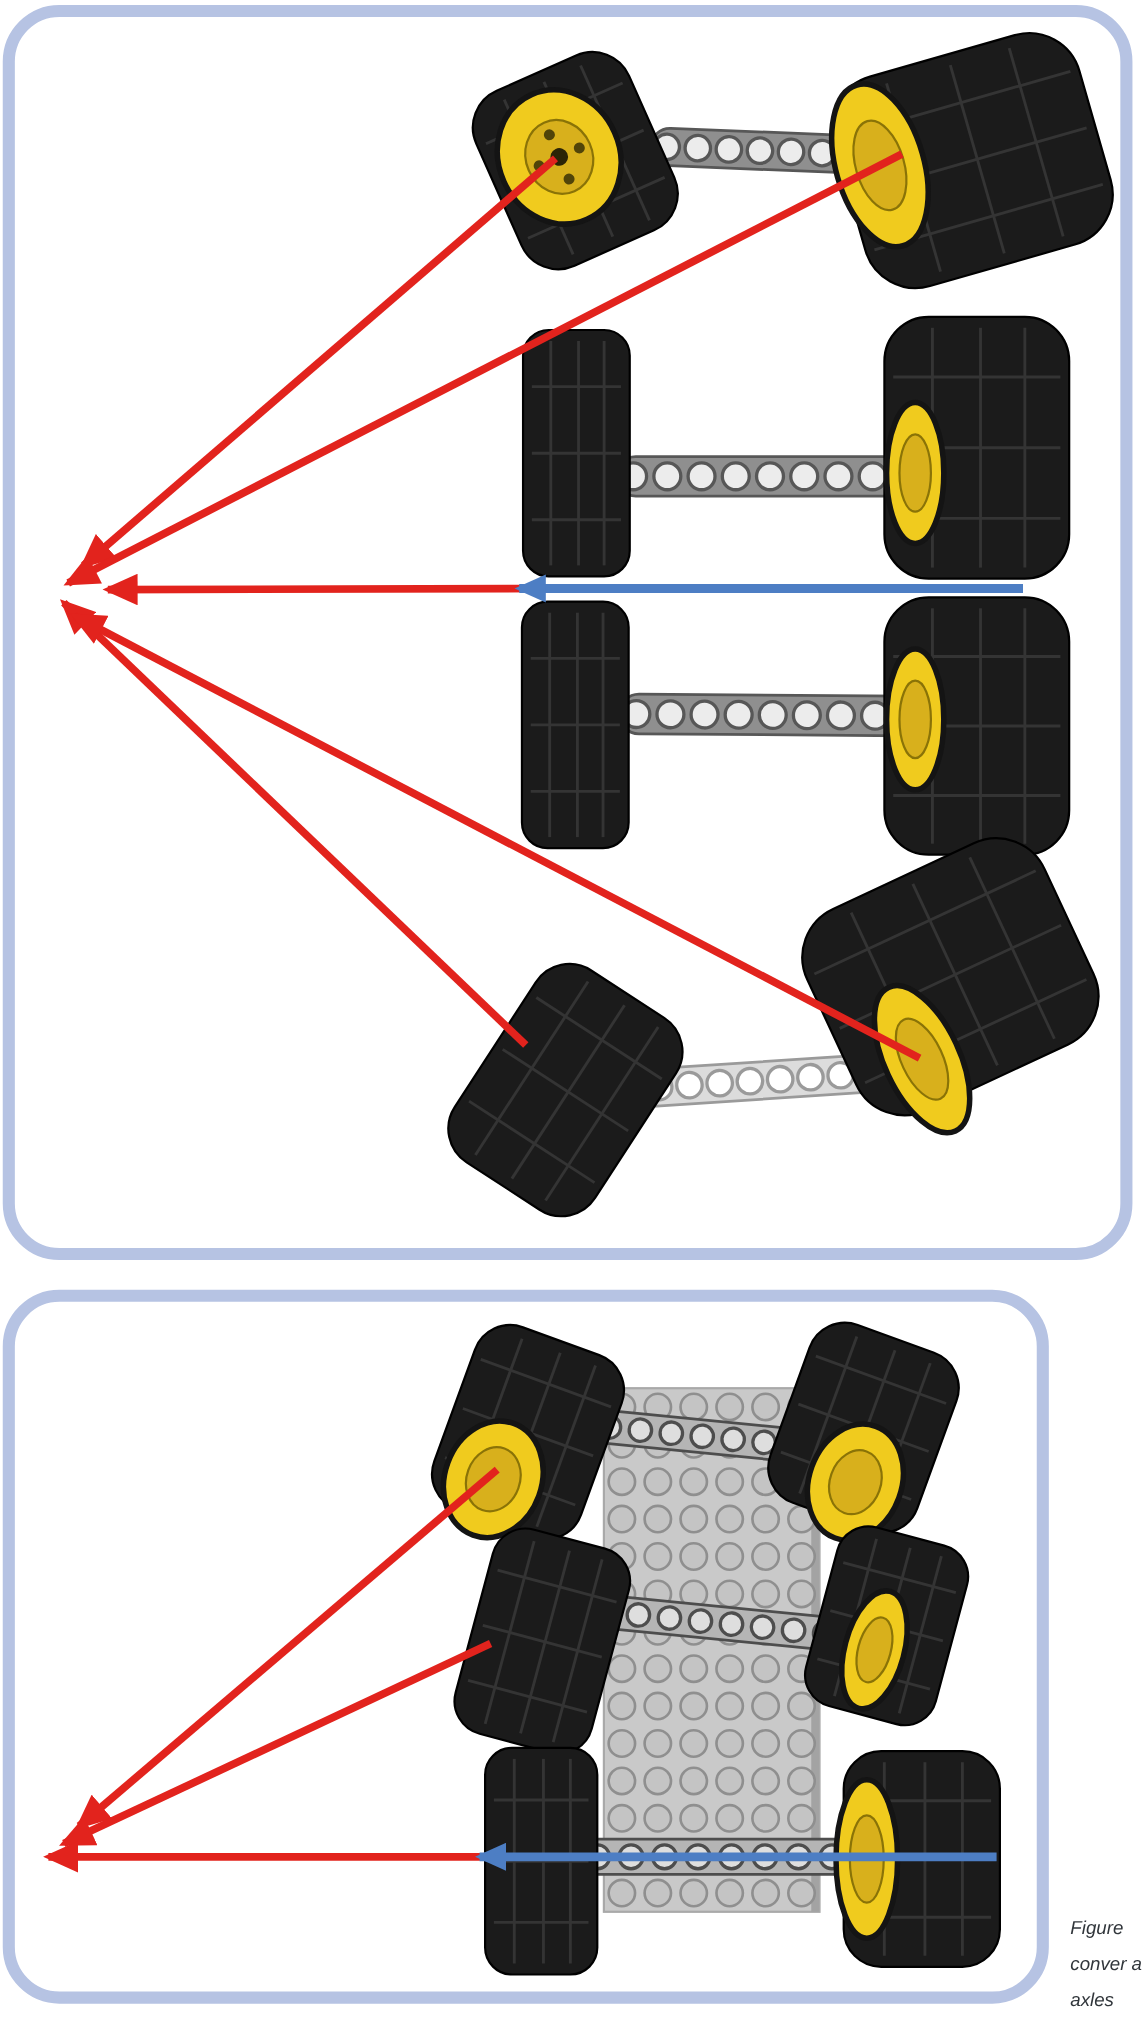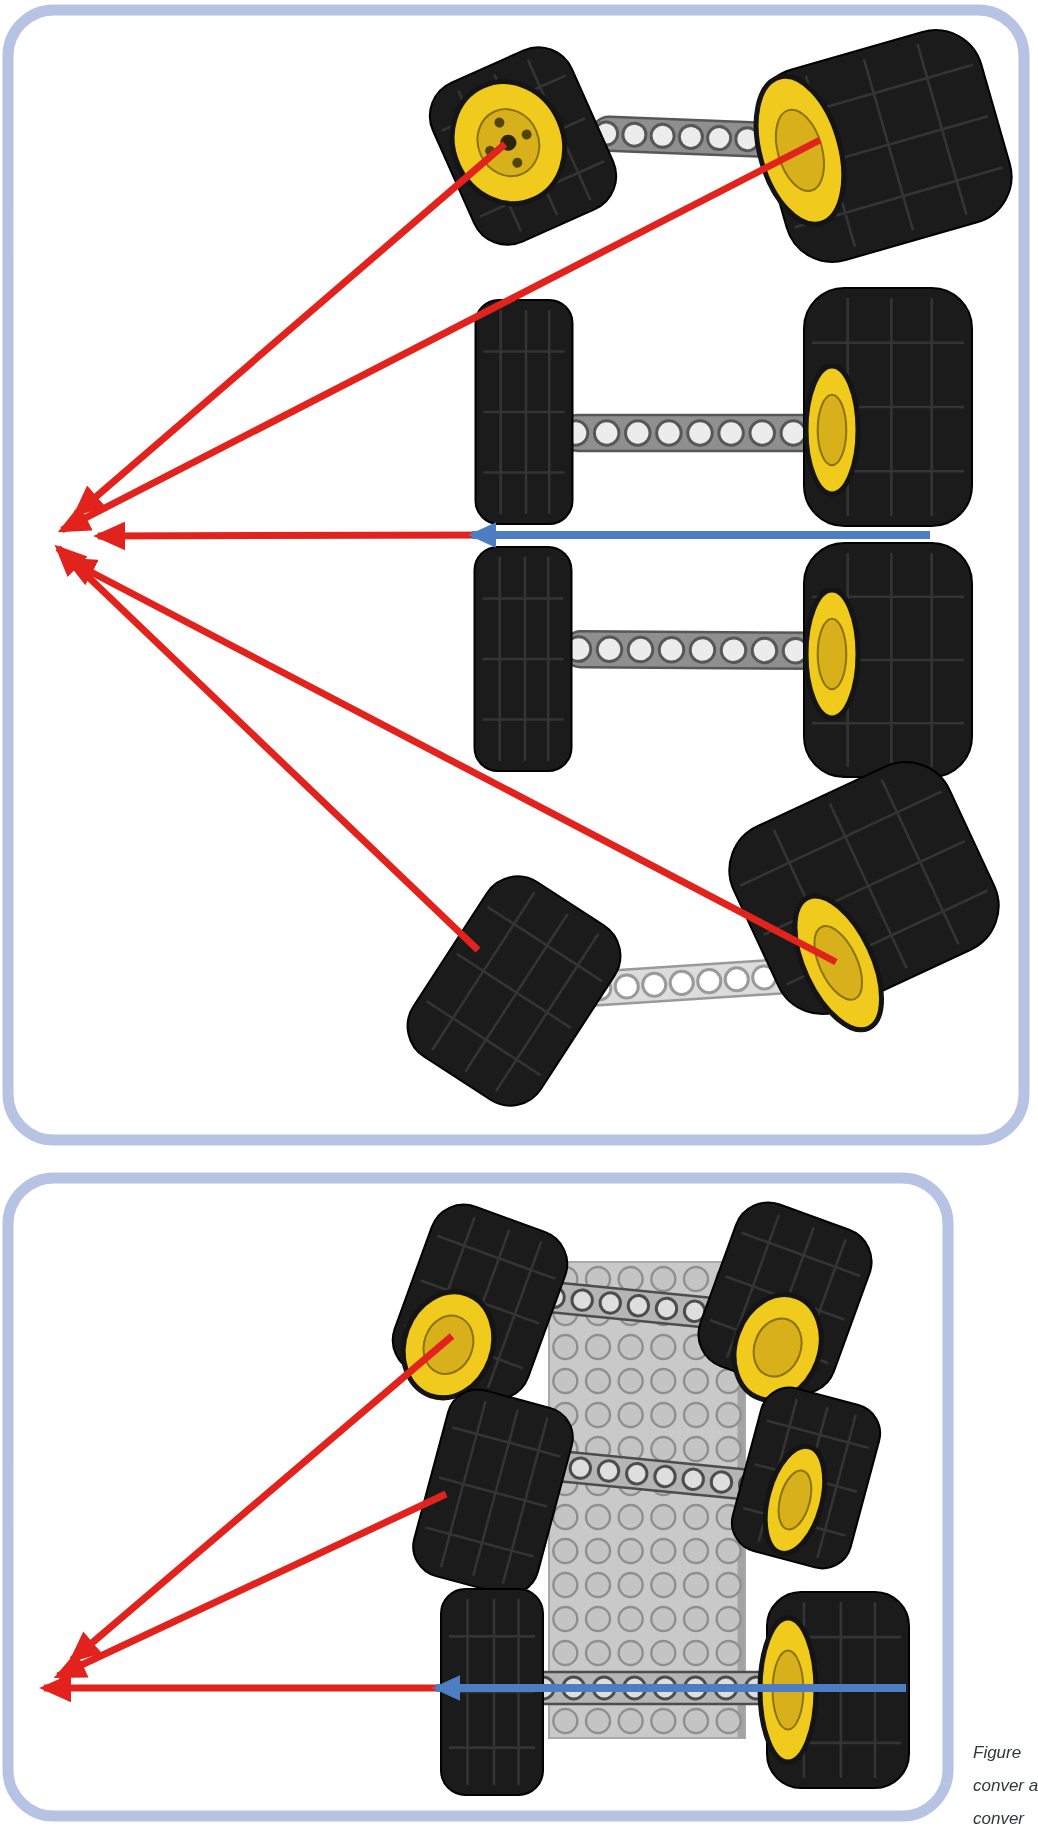--- a/index.html
+++ b/index.html
@@ -389,14 +389,14 @@
       <line x1="452" y1="1336" x2="72" y2="1660" stroke="#e2231d" stroke-width="7" marker-end="url(#redhead)"></line>
       <line x1="446" y1="1494" x2="58" y2="1676" stroke="#e2231d" stroke-width="7" marker-end="url(#redhead)"></line>
       <line x1="455" y1="1688" x2="44" y2="1688" stroke="#e2231d" stroke-width="7" marker-end="url(#redhead)"></line>
       <line x1="906" y1="1688" x2="436" y2="1688" stroke="#4d7ec4" stroke-width="8" marker-end="url(#bluehead)"></line>
     </g>
   </svg>
 
 <div class="caption">
   <div>Figure</div>
   <div>conver a</div>
-  <div>conver</div>
+  <div>axles</div>
 </div>
 
 </body></html>

